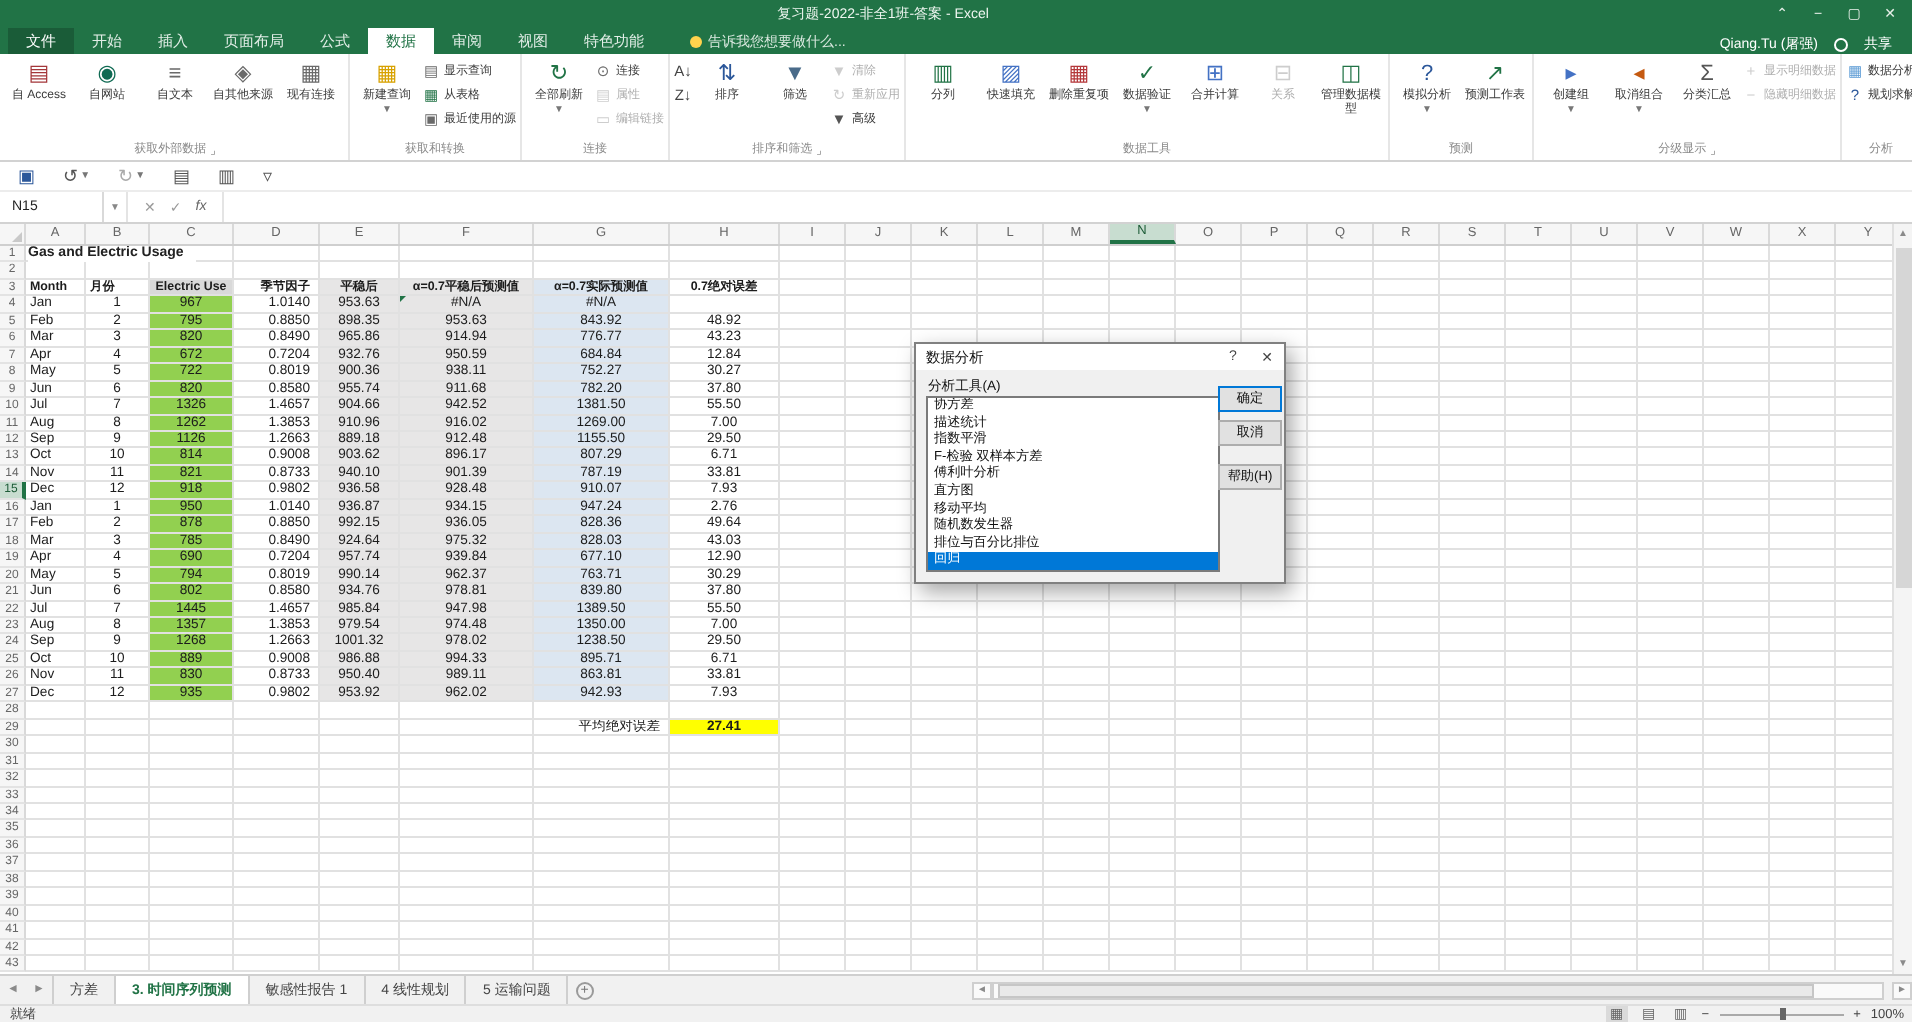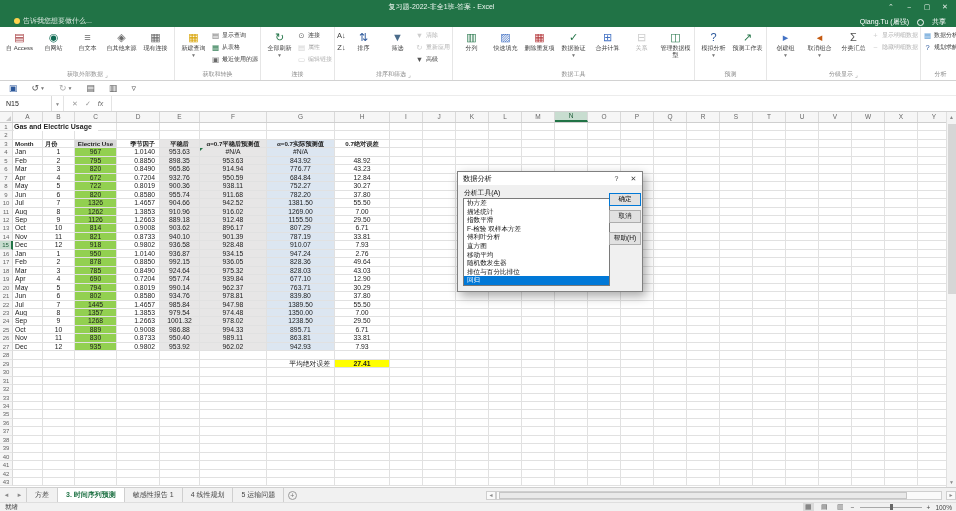--- a/index.html
+++ b/index.html
@@ -121,20 +121,31 @@
   <div class="apptitle">复习题-2022-非全1班-答案 - Excel</div>
   <div class="winctl">
     <span>⌃</span>
     <span>−</span>
     <span>▢</span>
     <span>✕</span>
   </div>
 </div>
 
 <div class="abs tabrow">
+  <div class="tabs" id="tabs">
+      <span class="tab file">文件</span>
+      <span class="tab">开始</span>
+      <span class="tab">插入</span>
+      <span class="tab">页面布局</span>
+      <span class="tab">公式</span>
+      <span class="tab active">数据</span>
+      <span class="tab">审阅</span>
+      <span class="tab">视图</span>
+      <span class="tab">特色功能</span>
+    </div>
   <div class="tellme">
     <span class="bulb"></span>
     <span>告诉我您想要做什么...</span>
   </div>
   <div class="userarea">
     <span>Qiang.Tu (屠强)</span>
     <span class="person"></span>
     <span>共享</span>
   </div>
 </div>

